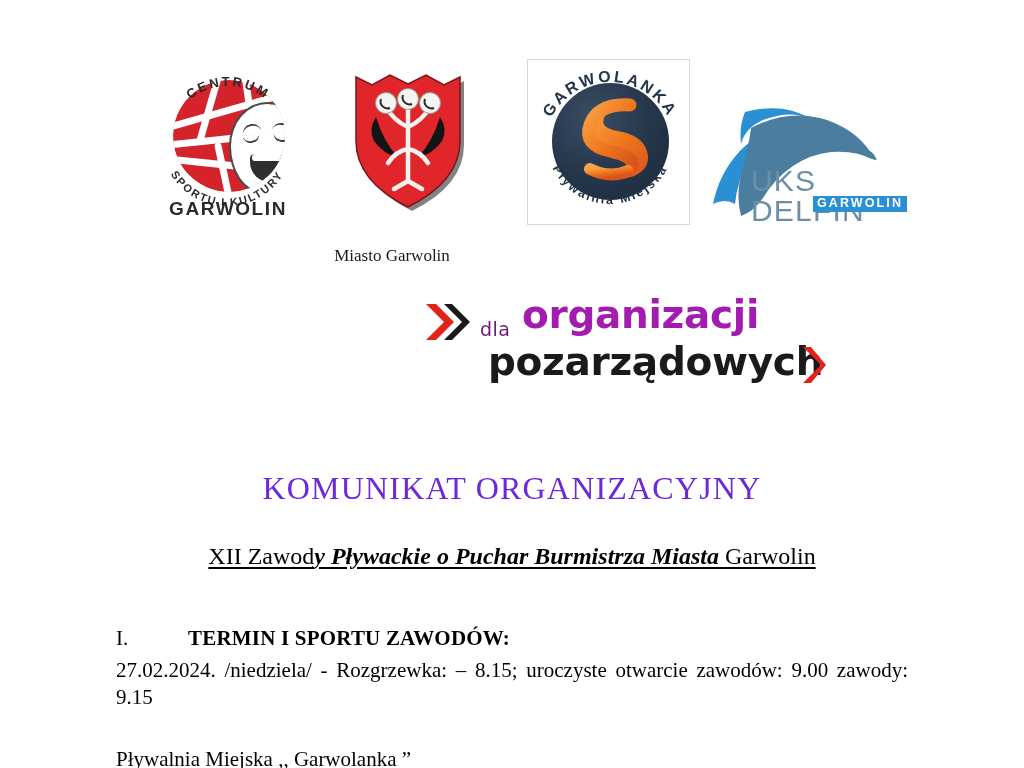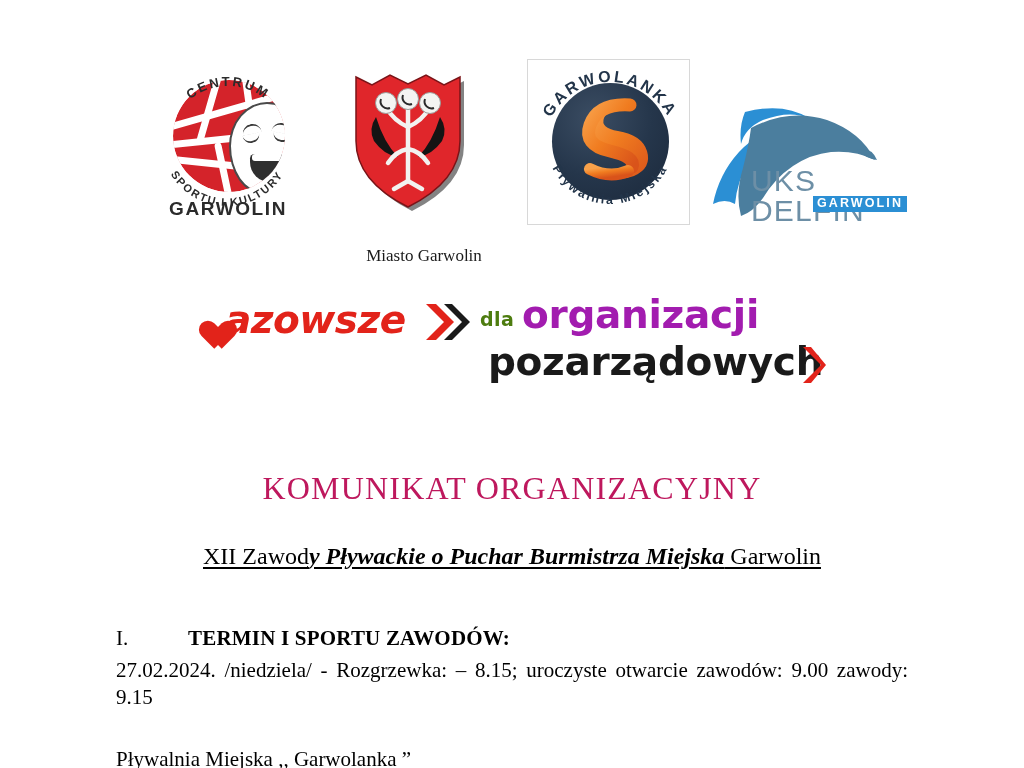--- a/index.html
+++ b/index.html
@@ -199,21 +199,21 @@
     font-weight: 700;
     font-size: 12.5px;
     letter-spacing: 2.1px;
     padding: 1px 4px 2px 4px;
     line-height: 1.05;
   }
 
   
   .miasto-caption {
     position: absolute;
-    left: 356px;
+    left: 324px;
     top: 246px;
     width: 136px;
     text-align: center;
     font-family: "Liberation Serif", serif;
     font-size: 17px;
     color: #1a1a1a;
     white-space: nowrap;
   }
 
   
@@ -258,25 +258,25 @@
     height: 27px;
     background: #e2231a;
     border-radius: 10px 10px 0 0;
   }
   .mz-heart::before { left: 17px; transform: rotate(45deg); transform-origin: 0 100%; }
   .mz-heart::after  { left: 17px; transform: rotate(-45deg); transform-origin: 100% 100%; }
 
   .mz-chev1 { position: absolute; left: 230px; top: 4px; }
   .mz-dla {
     position: absolute;
-    left: 288px; top: 12px;
+    left: 288px; top: 22px;
     font-family: "DejaVu Sans", sans-serif;
-    font-weight: 700;
+    font-weight: 400;
     font-size: 19px;
-    color: #4d7c0f;
+    color: #701a75;
     letter-spacing: 0.4px;
   }
   .mz-org {
     position: absolute;
     left: 330px; top: -1px;
     font-family: "DejaVu Sans", sans-serif;
     font-weight: 700;
     font-size: 39px;
     color: #a21caf;
     letter-spacing: -0.3px;
@@ -301,21 +301,21 @@
     top: 462px;
     width: 792px;
   }
 
   .doc-title {
     text-align: center;
     font-family: "Liberation Serif", serif;
     font-size: 32px;
     font-weight: 400;
     letter-spacing: 1.2px;
-    color: #be185d;
+    color: #6d28d9;
     margin: 0;
     padding-top: 8px;
   }
 
   .doc-subtitle {
     text-align: center;
     font-family: "Liberation Serif", serif;
     font-size: 24px;
     margin: 0;
     padding-top: 36px;
@@ -468,45 +468,41 @@
           <path d="M152 46 Q166 42 172 56 Q160 54 152 46 Z" fill="#4b7e9e"></path>
         </svg>
         <div class="delfin-text">UKS DELFIN</div>
         <div class="delfin-sub">GARWOLIN</div>
       </div>
     </div>
 
   </div>
 
   <div class="mazowsze">
-    <div class="mz-line1">
-      <span class="mz-heart"></span>
-        <span class="mz-word">azowsze</span>
-    </div>
 
     <svg class="mz-chev1" width="48" height="44" viewBox="0 0 48 44">
       <path d="M4 4 L22 22 L4 40 L14 40 L32 22 L14 4 Z" fill="#e2231a"></path>
       <path d="M22 4 L40 22 L22 40 L30 40 L48 22 L30 4 Z" fill="#1a1a1a"></path>
     </svg>
 
     <div class="mz-dla">dla</div>
     <div class="mz-org">organizacji</div>
     <div class="mz-poz">pozarządowych</div>
 
     <svg class="mz-chev2" width="26" height="42" viewBox="0 0 26 42">
       <path d="M3 3 L21 21 L3 39 L11 39 L26 21 L11 3 Z" fill="#e2231a"></path>
     </svg>
   </div>
 
   <div class="doc">
 
     <h1 class="doc-title">KOMUNIKAT ORGANIZACYJNY</h1>
 
     <div class="doc-subtitle">
-      <span class="u">XII Zawod</span><span class="u bi">y Pływackie o Puchar Burmistrza Miejska</span><span class="u"> Garwolin</span>
+      <span class="u">XII Zawod</span><span class="u bi">y Pływackie o Puchar Burmistrza Miasta</span><span class="u"> Garwolin</span>
     </div>
 
     <div class="section-head">
       <span class="num">I.</span>
       <span class="ttl">TERMIN I SPORTU ZAWODÓW:</span>
     </div>
 
     <p class="body-par">27.02.2024. /niedziela/ - Rozgrzewka:  – 8.15; uroczyste otwarcie zawodów: 9.00 zawody: 9.15</p>
 
     <div class="spacer-lg"></div>

